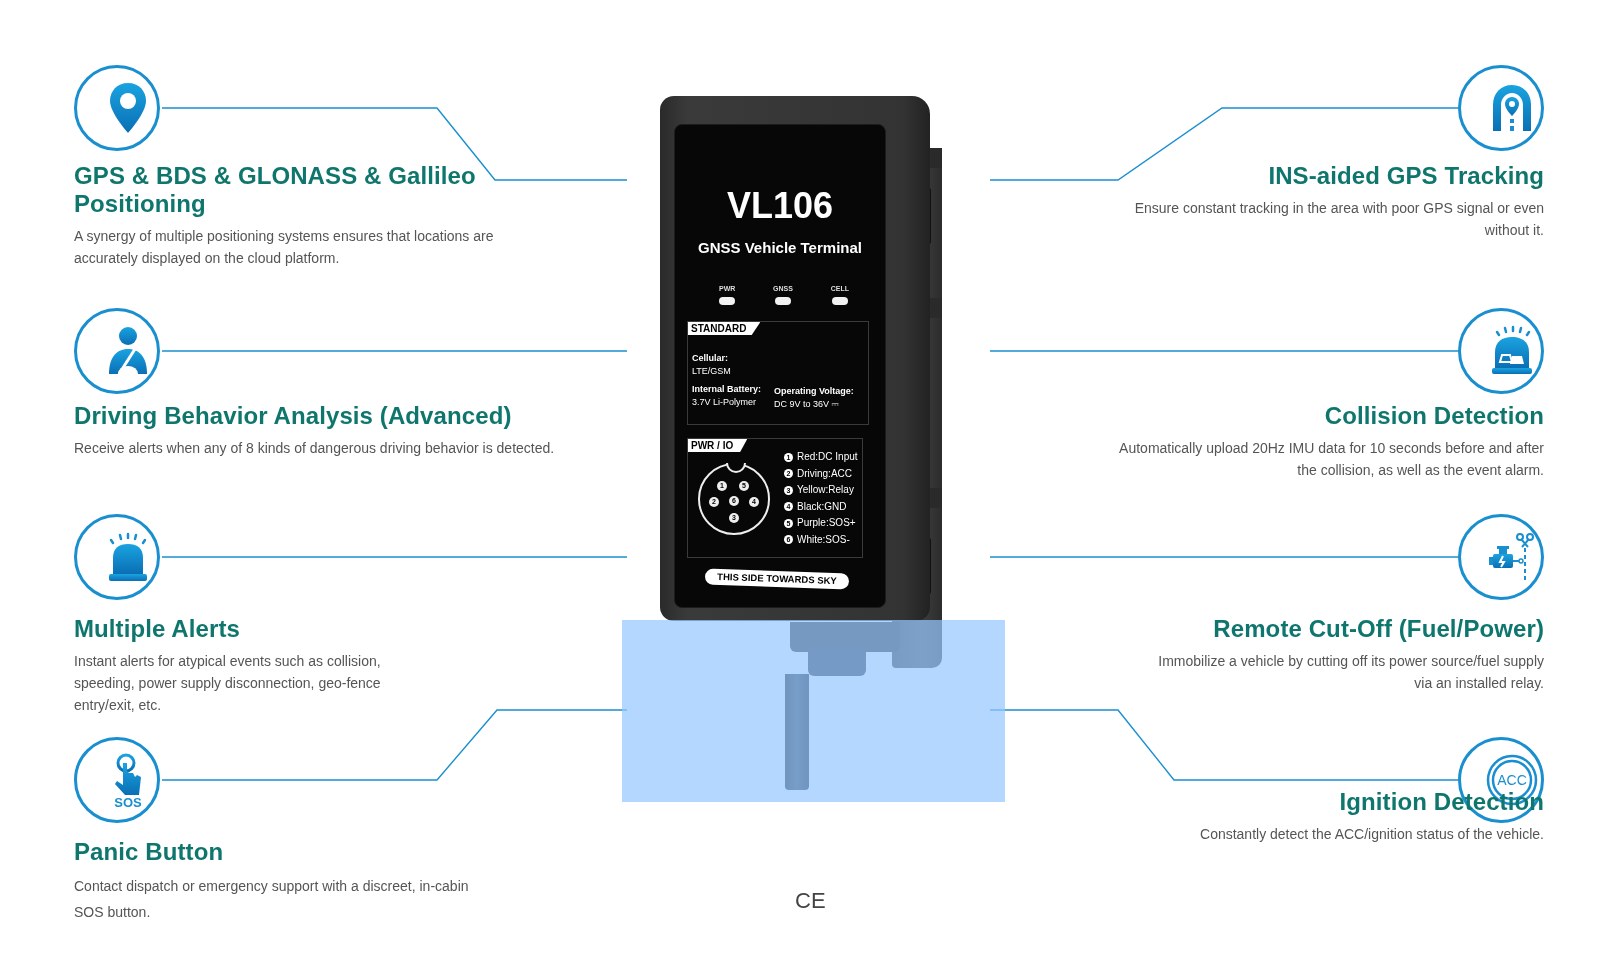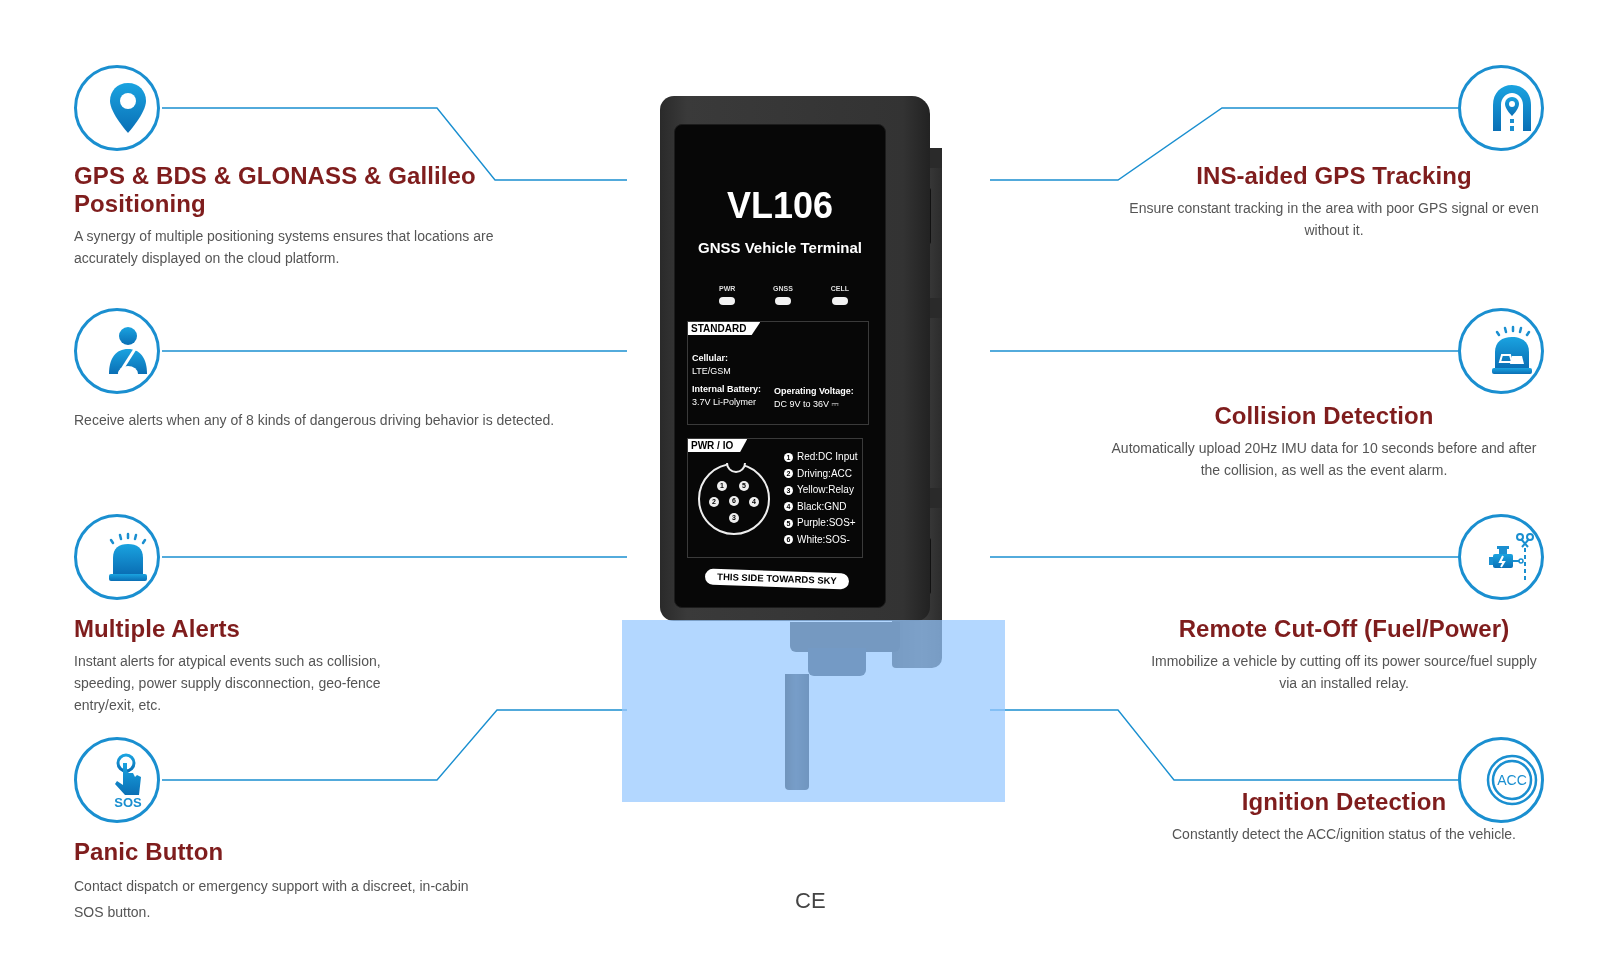--- a/index.html
+++ b/index.html
@@ -10,23 +10,23 @@
 
   .icon-circle {
     position: absolute; width: 86px; height: 86px; border-radius: 50%;
     border: 3px solid #1a8fd0; background: #fff;
     display: flex; align-items: center; justify-content: flex-end;
   }
   .icon-circle svg { width: 58px; height: 58px; }
 
   .feature { position: absolute; }
   .feature.left { left: 74px; text-align: left; }
-  .feature.right { right: 66px; text-align: center; }
+  .feature.right { right: 66px; text-align: right; }
   .feature h2 {
-    font-size: 24px; font-weight: bold; color: #7f1d1d; line-height: 28px; letter-spacing: 0.1px;
+    font-size: 24px; font-weight: bold; color: #0f766e; line-height: 28px; letter-spacing: 0.1px;
   }
   .feature p {
     font-size: 14px; color: #555; line-height: 22px; margin-top: 7px;
   }
 
   
   .device {
     position: absolute; left: 660px; top: 96px; width: 290px; height: 530px;
   }
   .device-body {
@@ -175,20 +175,21 @@
       <circle cx="29" cy="29" r="19" fill="none" stroke="#1a8fd0" stroke-width="2.5"></circle>
       <text x="29" y="34" text-anchor="middle" font-size="14" fill="#1a8fd0" font-family="Liberation Sans, sans-serif">ACC</text>
     </svg>
 </div>
 
 <div class="feature left" style="top:162px; width:410px;">
   <h2>GPS &amp; BDS &amp; GLONASS &amp; Gallileo Positioning</h2>
   <p style="width:470px;">A synergy of multiple positioning systems ensures that locations are accurately displayed on the cloud platform.</p>
 </div>
 <div class="feature left" style="top:402px; width:500px;">
+  <h2>Driving Behavior Analysis (Advanced)</h2>
   <p style="width:500px;">Receive alerts when any of 8 kinds of dangerous driving behavior is detected.</p>
 </div>
 <div class="feature left" style="top:615px; width:400px;">
   <h2>Multiple Alerts</h2>
   <p style="width:370px;">Instant alerts for atypical events such as collision, speeding, power supply disconnection, geo-fence entry/exit, etc.</p>
 </div>
 <div class="feature left" style="top:838px; width:420px;">
   <h2>Panic Button</h2>
   <p style="width:410px; line-height:26px;">Contact dispatch or emergency support with a discreet, in-cabin SOS button.</p>
 </div>

